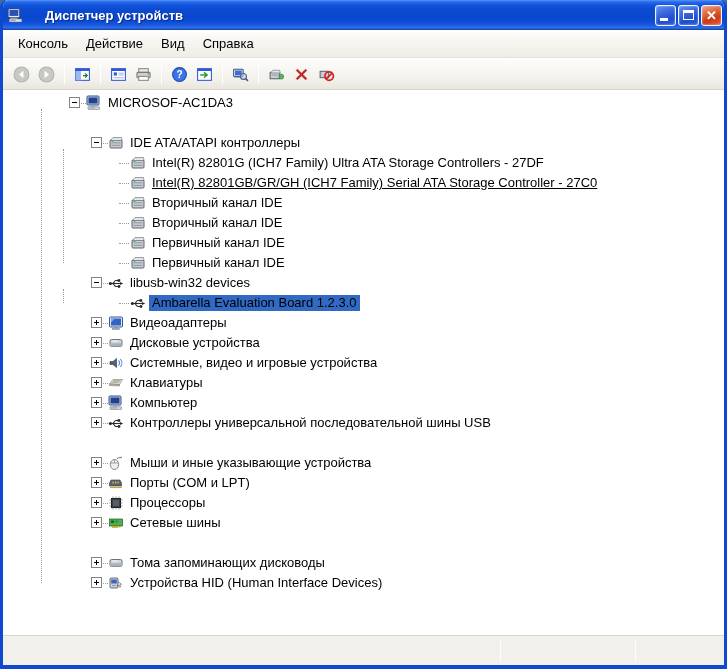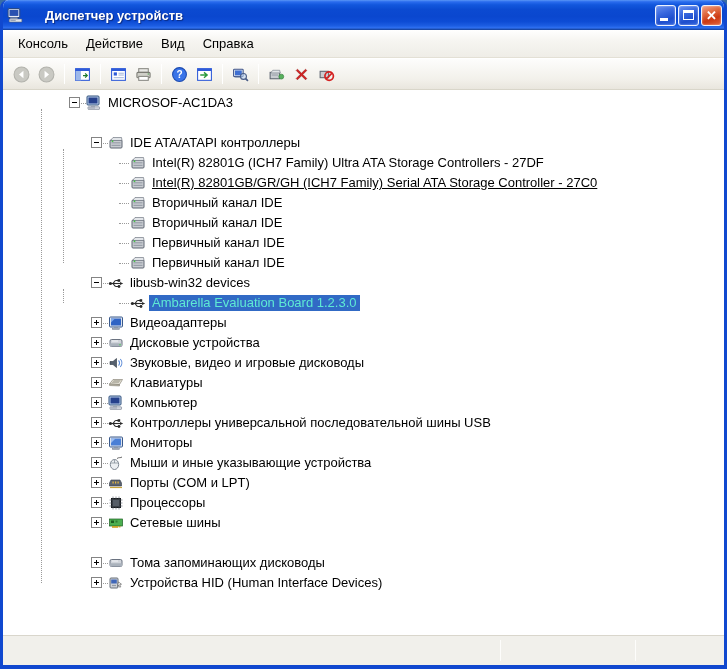--- a/index.html
+++ b/index.html
@@ -316,21 +316,21 @@
             <g stroke="#2a2a2a" fill="none" stroke-width="1.1">
               <path d="M2 8.5 H12"></path>
               <path d="M4.5 8.5 C6 8.5 6 5.5 8 5.5 H10"></path>
               <path d="M4.5 8.5 C6 8.5 6 11.5 8 11.5 H10.2"></path>
             </g>
             <circle cx="2.4" cy="8.5" r="1.6" fill="#2a2a2a"></circle>
             <rect x="9.6" y="4.2" width="2.6" height="2.6" fill="#2a2a2a"></rect>
             <circle cx="11" cy="11.5" r="1.4" fill="#2a2a2a"></circle>
             <path d="M12 7 L15.2 8.5 L12 10 Z" fill="#2a2a2a"></path>
           </svg></span>
-        <span class="node-label" style="left: 90px; background: rgb(49, 106, 197); color: #5eead4;">Ambarella Evaluation Board 1.2.3.0</span>
+        <span class="node-label" style="left: 90px; background: rgb(49, 106, 197); color: #000000;">Ambarella Evaluation Board 1.2.3.0</span>
       </div>
       <div class="trow" style="top: 223px;">
         <span class="guide-h" style="top: 10px; left: 44px; width: 5px;"></span>
         <span class="expander" style="left: 32px;">
           <span class="h"></span>
           <span class="v"></span>
         </span>
         <span class="node-icon" style="left: 49px;"><svg viewBox="0 0 16 16">
             <rect x="1.5" y="2" width="13" height="10" rx="1" fill="#dfe5ee" stroke="#3a5a8c"></rect>
             <rect x="3" y="3.5" width="10" height="7" fill="#2f63c4"></rect>
@@ -358,21 +358,21 @@
         <span class="guide-h" style="top: 10px; left: 44px; width: 5px;"></span>
         <span class="expander" style="left: 32px;">
           <span class="h"></span>
           <span class="v"></span>
         </span>
         <span class="node-icon" style="left: 49px;"><svg viewBox="0 0 16 16">
             <path d="M2 6.5 h3 l3.5 -3 v9 l-3.5 -3 h-3 Z" fill="#55606e" stroke="#2e3642" stroke-width="0.6"></path>
             <path d="M10.5 5.5 a3.5 3.5 0 0 1 0 5" stroke="#5a89d6" fill="none" stroke-width="1.1"></path>
             <path d="M12.3 4 a6 6 0 0 1 0 8" stroke="#5a89d6" fill="none" stroke-width="1.1"></path>
           </svg></span>
-        <span class="node-label" style="left: 68px;">Звуковые, видео и игровые дисководы</span>
+        <span class="node-label" style="left: 68px;">Системные, видео и игровые устройства</span>
       </div>
       <div class="trow" style="top: 303px;">
         <span class="guide-h" style="top: 10px; left: 44px; width: 5px;"></span>
         <span class="expander" style="left: 32px;">
           <span class="h"></span>
           <span class="v"></span>
         </span>
         <span class="node-icon" style="left: 49px;"><svg viewBox="0 0 16 16">
             <rect x="1" y="1" width="12" height="9" rx="1" fill="#b9cfec" stroke="#30507c"></rect>
             <rect x="2.5" y="2.5" width="9" height="6" fill="#26418c"></rect>
@@ -410,35 +410,20 @@
               <path d="M2 8.5 H12"></path>
               <path d="M4.5 8.5 C6 8.5 6 5.5 8 5.5 H10"></path>
               <path d="M4.5 8.5 C6 8.5 6 11.5 8 11.5 H10.2"></path>
             </g>
             <circle cx="2.4" cy="8.5" r="1.6" fill="#2a2a2a"></circle>
             <rect x="9.6" y="4.2" width="2.6" height="2.6" fill="#2a2a2a"></rect>
             <circle cx="11" cy="11.5" r="1.4" fill="#2a2a2a"></circle>
             <path d="M12 7 L15.2 8.5 L12 10 Z" fill="#2a2a2a"></path>
           </svg></span>
         <span class="node-label" style="left: 68px;">Контроллеры универсальной последовательной шины USB</span>
-      </div>
-      <div class="trow" style="top: 343px;">
-        <span class="guide-h" style="top: 10px; left: 44px; width: 5px;"></span>
-        <span class="expander" style="left: 32px;">
-          <span class="h"></span>
-          <span class="v"></span>
-        </span>
-        <span class="node-icon" style="left: 49px;"><svg viewBox="0 0 16 16">
-            <rect x="1.5" y="2" width="13" height="10" rx="1" fill="#dfe5ee" stroke="#3a5a8c"></rect>
-            <rect x="3" y="3.5" width="10" height="7" fill="#4a7fd6"></rect>
-            <path d="M3 3.5 l4.5 0 l-4.5 4.5 Z" fill="#9cbdf0"></path>
-            <rect x="6" y="12" width="4" height="1.2" fill="#8d99ad"></rect>
-            <rect x="4.5" y="13.2" width="7" height="1.3" fill="#c3cad6" stroke="#6d7586" stroke-width="0.5"></rect>
-          </svg></span>
-        <span class="node-label" style="left: 68px;">Мониторы</span>
       </div>
       <div class="trow" style="top: 363px;">
         <span class="guide-h" style="top: 10px; left: 44px; width: 5px;"></span>
         <span class="expander" style="left: 32px;">
           <span class="h"></span>
           <span class="v"></span>
         </span>
         <span class="node-icon" style="left: 49px;"><svg viewBox="0 0 16 16">
             <ellipse cx="6.5" cy="9.5" rx="4.2" ry="5" fill="#eceff2" stroke="#7d8691"></ellipse>
             <path d="M6.5 4.5 v3.5" stroke="#7d8691" stroke-width="0.7"></path>

